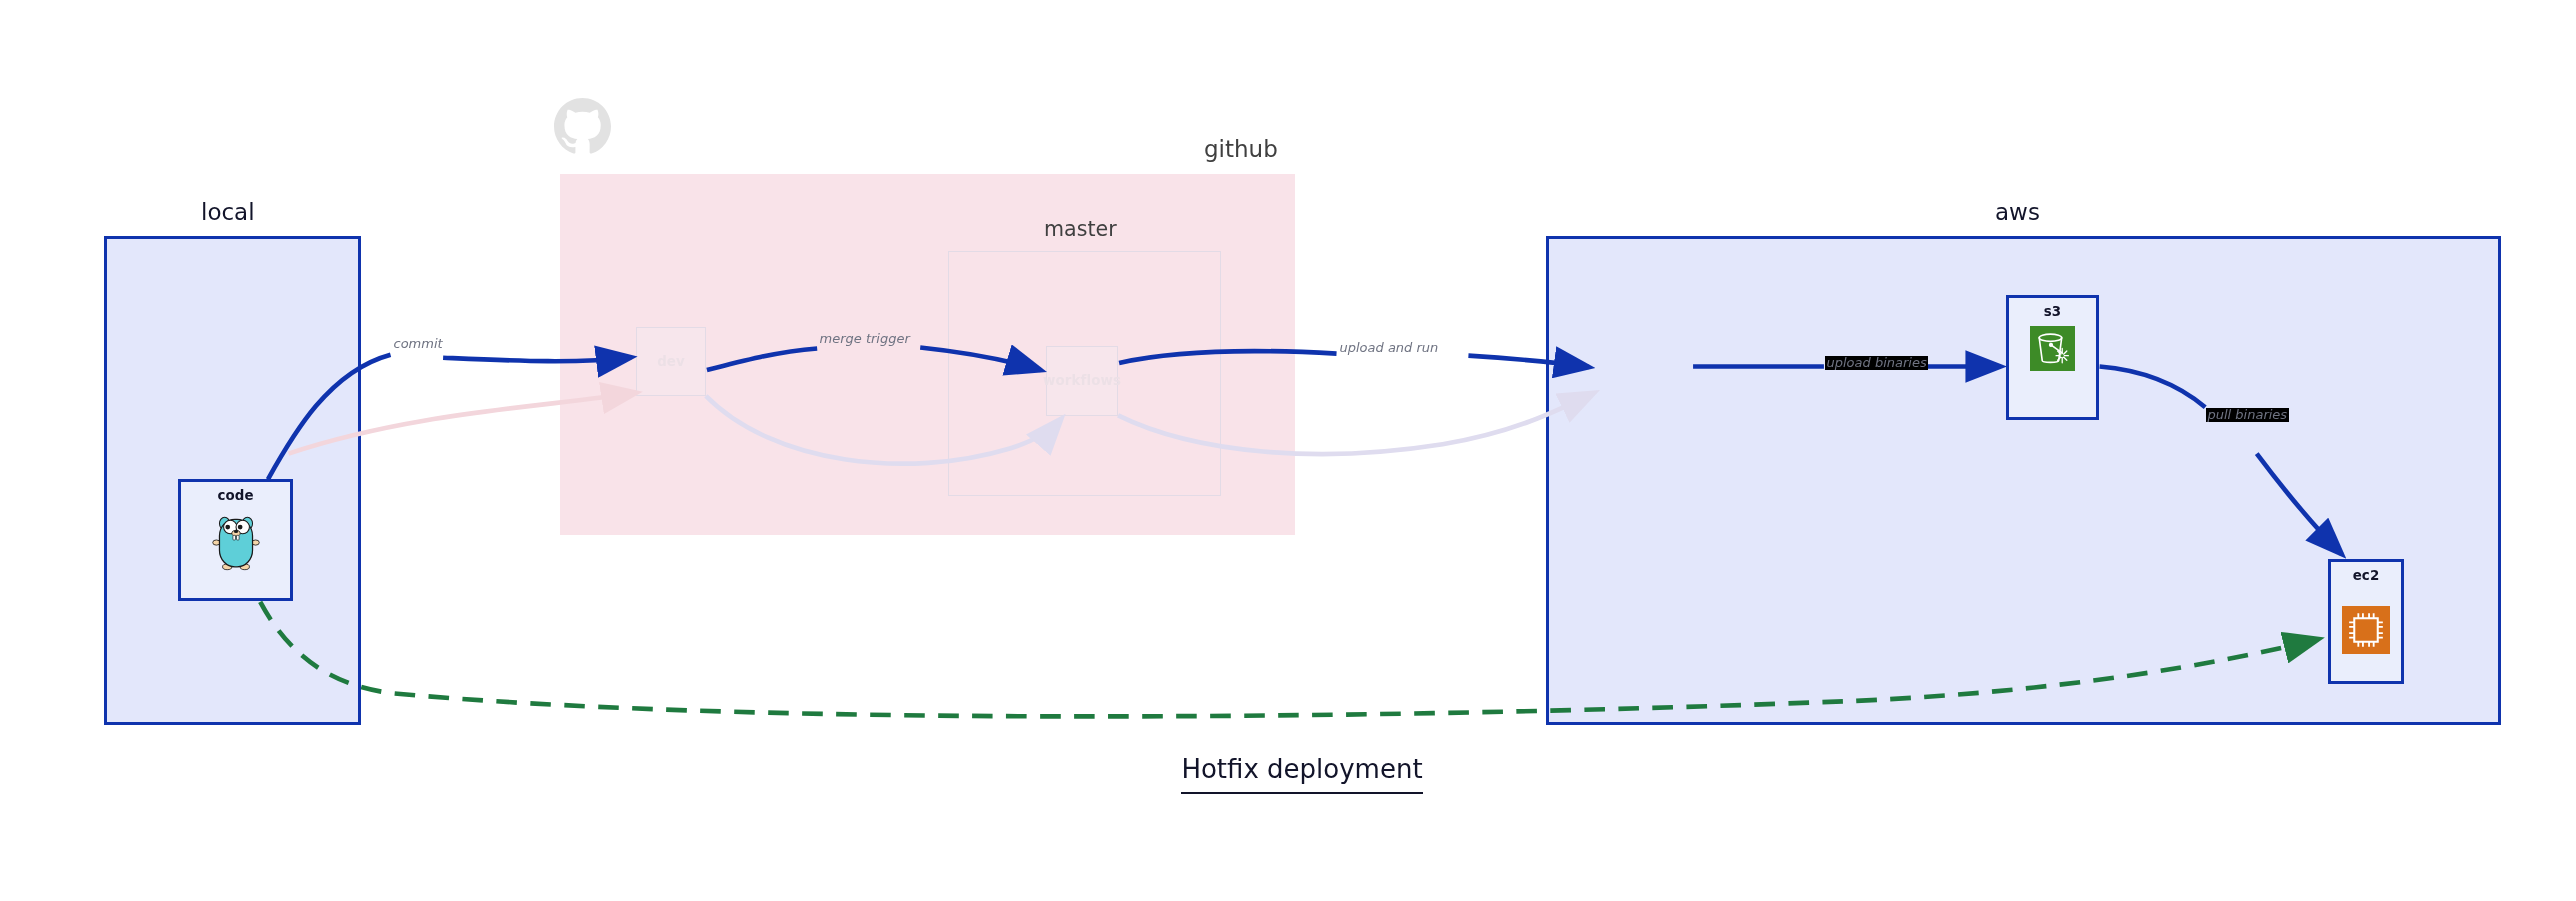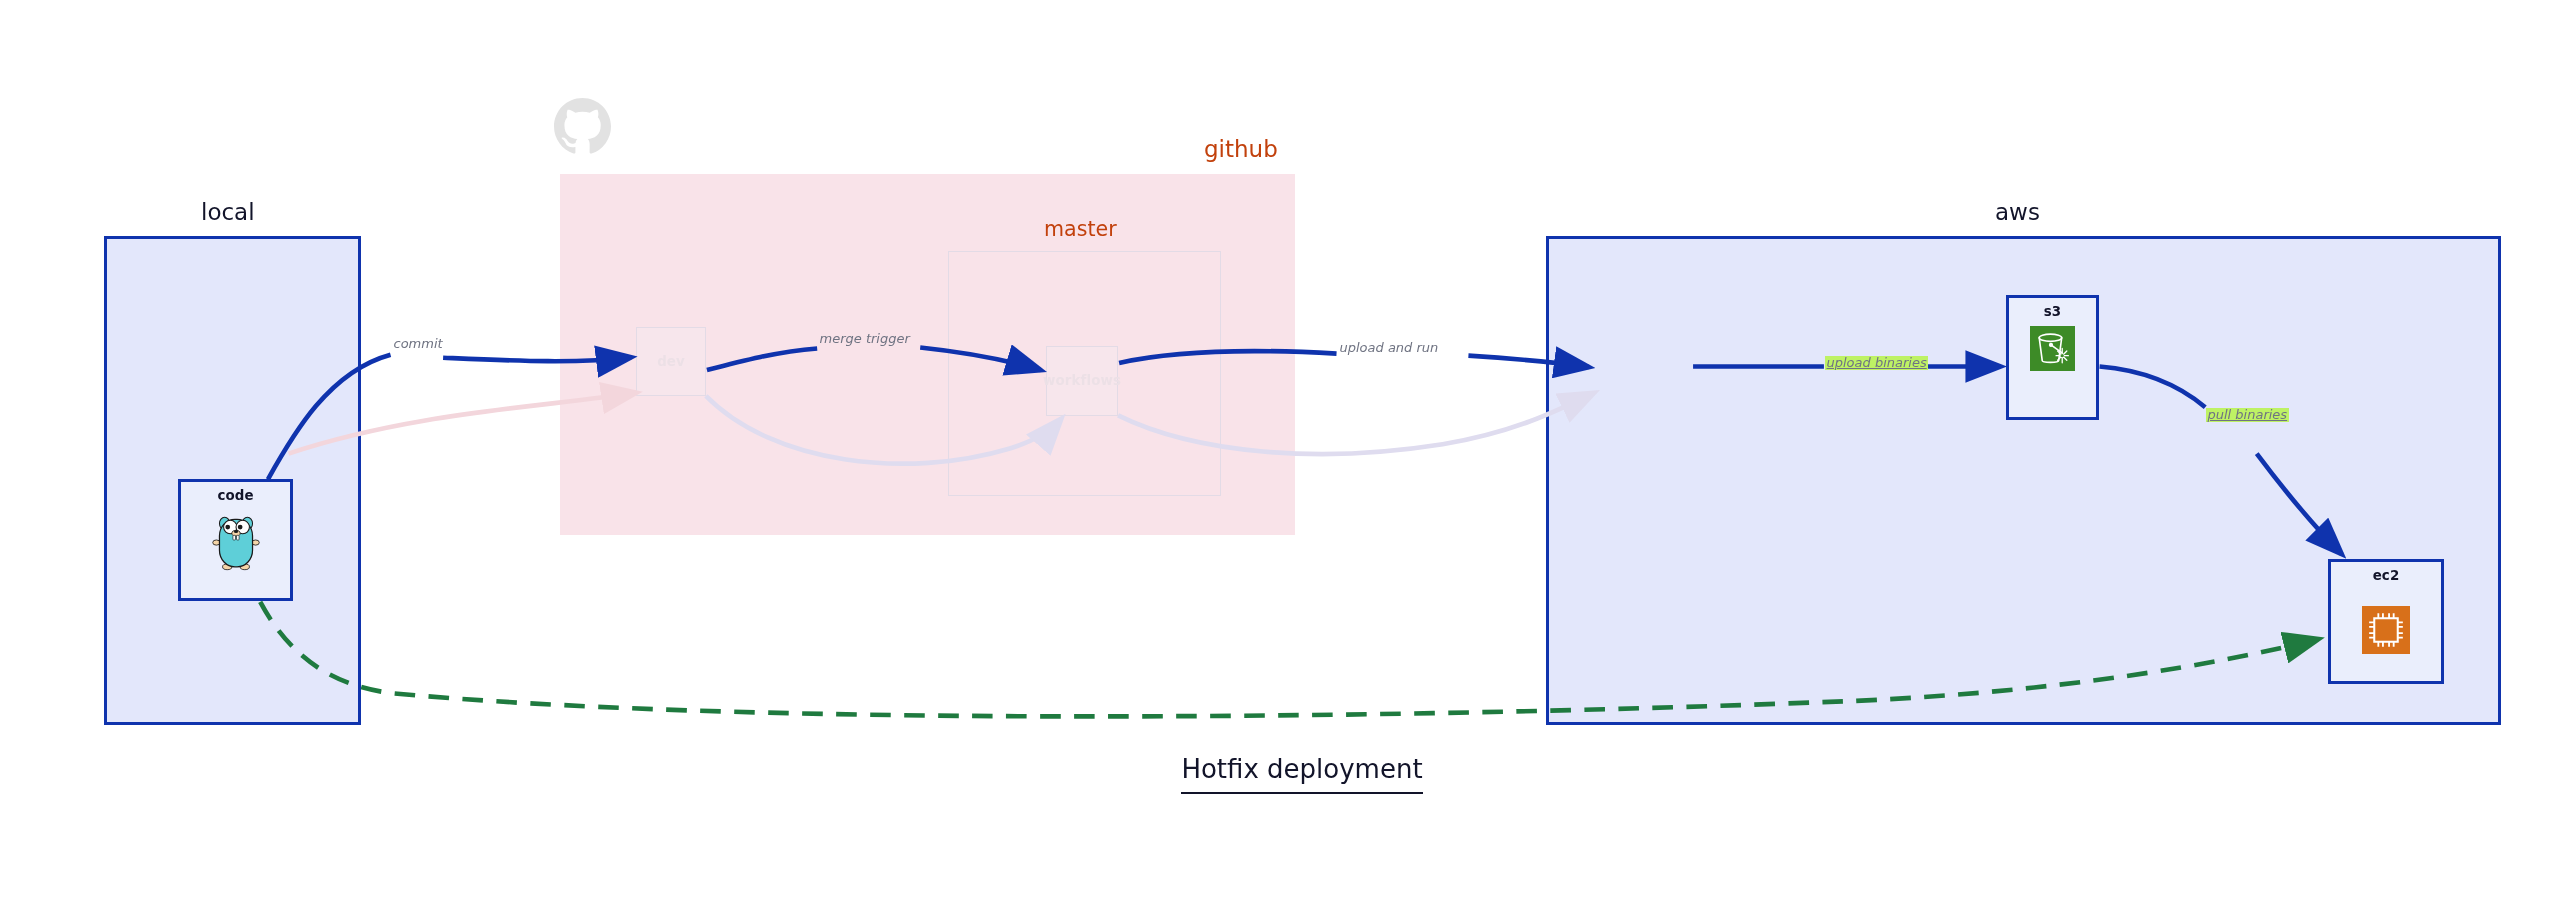--- a/index.html
+++ b/index.html
@@ -42,21 +42,21 @@
   }
   .group-label {
     position: absolute;
     color: #12142a;
     font-size: 23px;
     line-height: 1;
     white-space: nowrap;
     z-index: 12;
   }
   .group-label.faded {
-    color: #c2410c;
+    color: #404040;
   }
 
   
   .node {
     position: absolute;
     box-sizing: border-box;
     background: #eaeefc;
     border: 3.1px solid #0f33ad;
     z-index: 20;
     display: flex;
@@ -98,21 +98,21 @@
     font-style: italic;
     font-size: 13px;
     color: #6f7382;
     white-space: nowrap;
     background: #ffffff;
     padding: 0 1.5px;
     z-index: 35;
     line-height: 1.1;
   }
   .edge-label.on-pink  { background: #f9e3e9; }
-  .edge-label.on-blue  { background: #bef264; text-decoration: underline; }
+  .edge-label.on-blue  { background: #000000; }
   .edge-label.on-white { background: #ffffff; }
 
   
   #diagram-title {
     position: absolute;
     left: 0;
     top: 755px;
     width: 2604px;
     text-align: center;
     font-size: 26px;
@@ -216,21 +216,21 @@
           <circle cx="41" cy="37" r="2.6" fill="#ffffff"></circle>
         </g>
         <g stroke="#ffffff" stroke-width="2.6" stroke-linecap="round">
           <path d="M63 44 L63 72 M51 58 L75 58 M54 49 L72 67 M72 49 L54 67"></path>
         </g>
         <circle cx="63" cy="58" r="3.2" fill="#3d8b27"></circle>
       </svg>
     </span>
   </div>
 
-  <div class="node" style="left:2328px; top:559px; width:116px; height:125px;gap:16px;">
+  <div class="node" style="left:2328px; top:559px; width:76px; height:125px;gap:16px;">
     <span class="node-title">ec2</span>
     <span class="node-icon">
       <svg width="48" height="48" viewBox="0 0 94 94">
         <rect x="0" y="0" width="94" height="94" fill="#d8701a"></rect>
         <g stroke="#ffffff" stroke-width="4" fill="none">
           <rect x="24" y="24" width="46" height="46"></rect>
         </g>
         <g stroke="#ffffff" stroke-width="3.6" stroke-linecap="butt">
           <path d="M32 24 L32 14 M41 24 L41 14 M53 24 L53 14 M62 24 L62 14"></path>
           <path d="M32 70 L32 80 M41 70 L41 80 M53 70 L53 80 M62 70 L62 80"></path>

